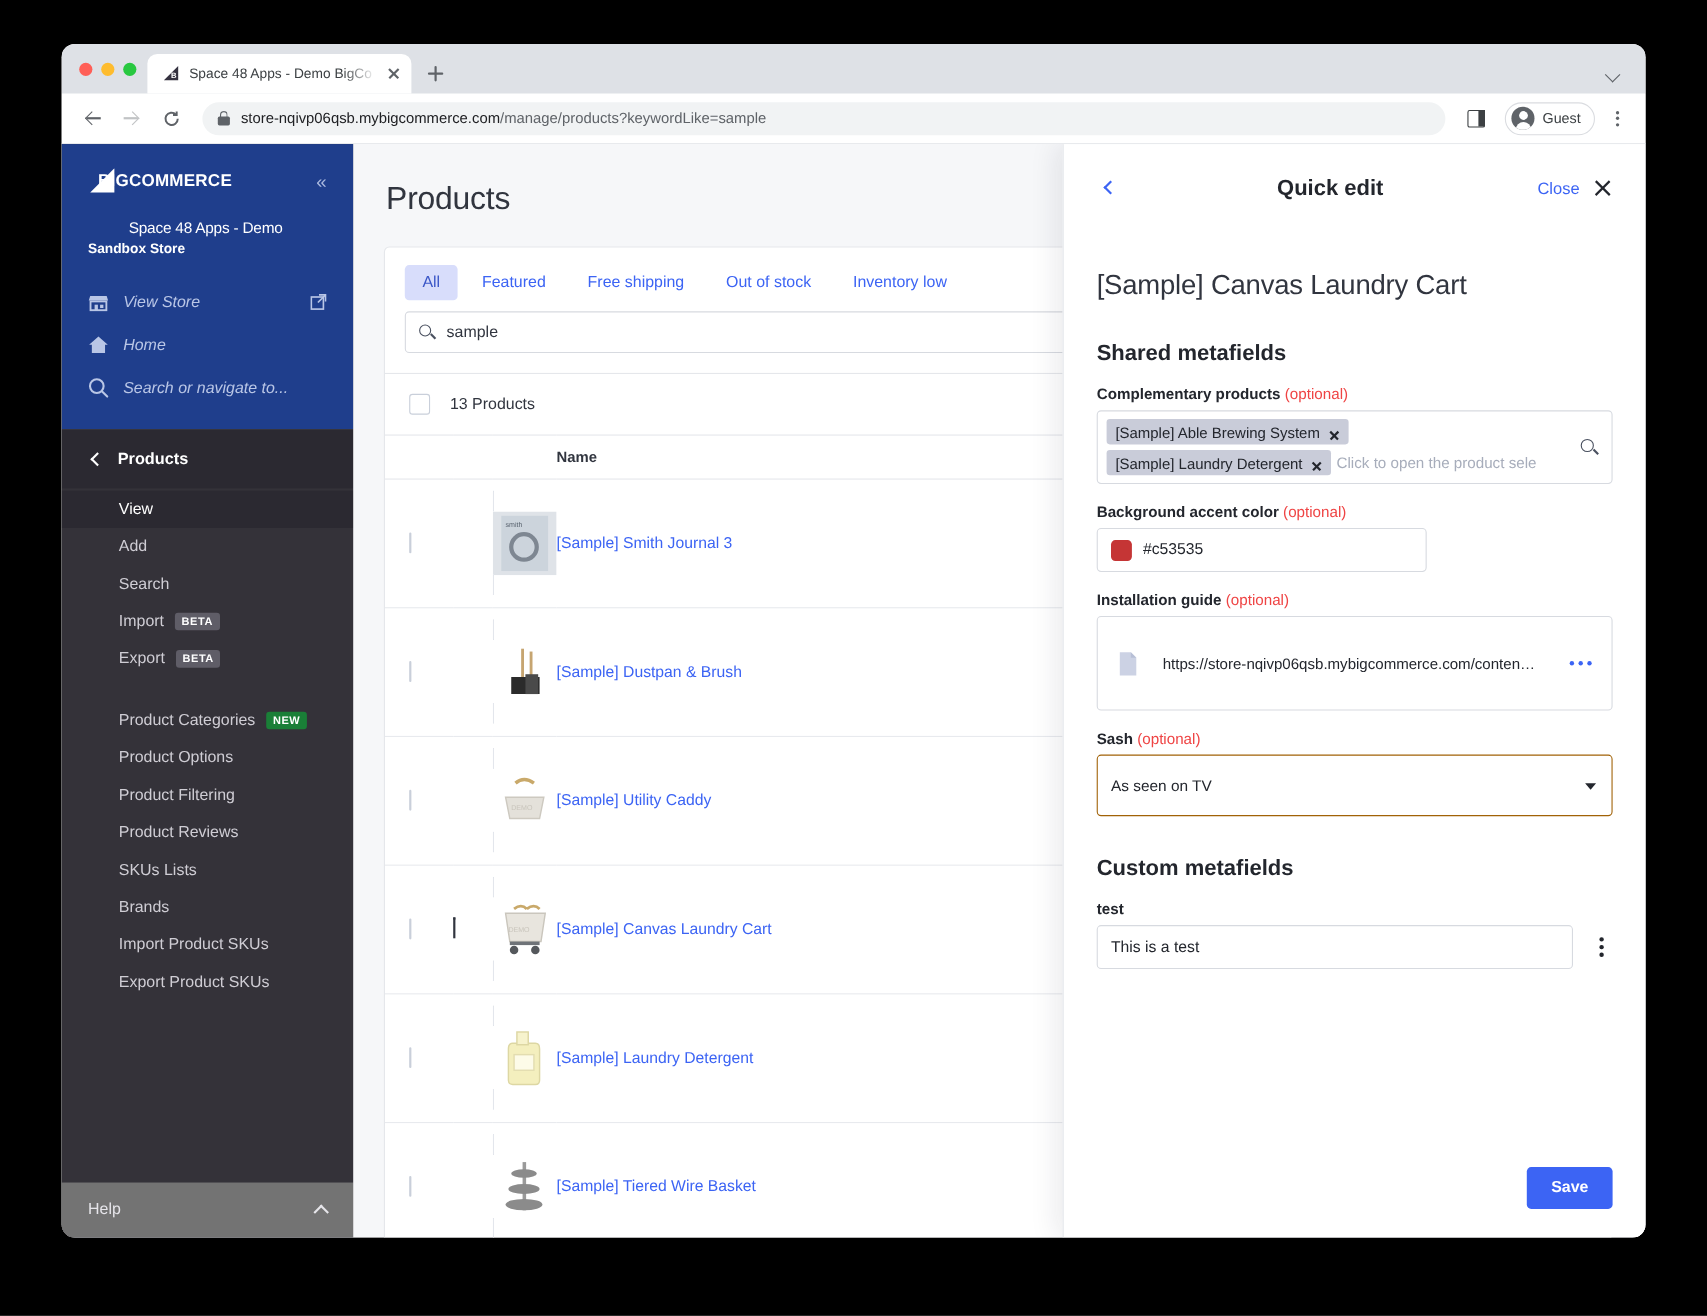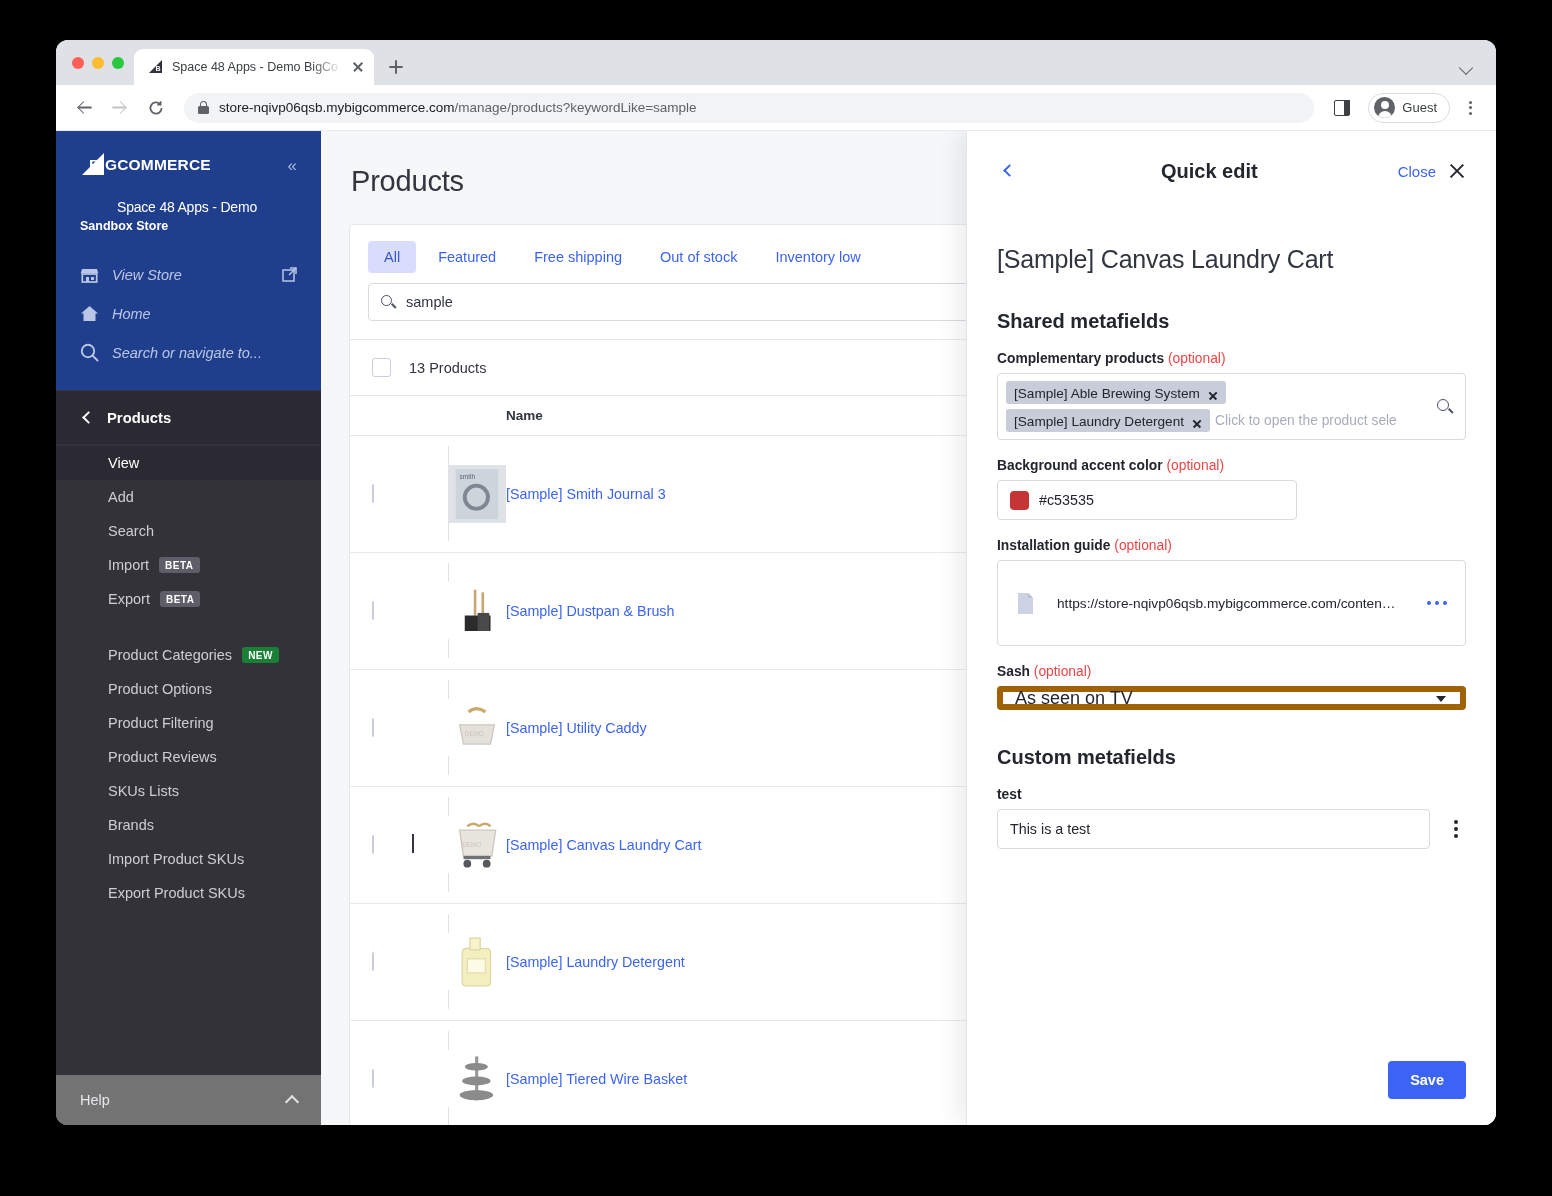--- a/index.html
+++ b/index.html
@@ -333,23 +333,23 @@
   .filebox {
     border: 1px solid #d7dae0; border-radius: 4px;
     height: 86px; display: flex; align-items: center; gap: 22px; padding: 0 18px;
   }
   .file-ico { width: 19px; height: 23px; position: relative; flex: 0 0 19px; }
   .file-url { flex: 1; font-size: 13.7px; color: #23262d; white-space: nowrap; overflow: hidden; text-overflow: ellipsis; }
   .dots3 { display: flex; gap: 3.4px; }
   .dots3 i { width: 4.4px; height: 4.4px; border-radius: 50%; background: #3c64f4; }
 
   .sel {
-    height: 24px; border: 6px solid #a16207; border-radius: 4px;
+    height: 56px; border: 1px solid #a16207; border-radius: 4px;
     display: flex; align-items: center; padding: 0 12px;
-    font-size: 18px; color: #23262d; position: relative;
+    font-size: 14px; color: #23262d; position: relative;
   }
   .caret { position: absolute; right: 14px; top: 50%; margin-top: -2px; width: 0; height: 0; border-left: 5px solid transparent; border-right: 5px solid transparent; border-top: 6px solid #23262d; }
 
   .custom-row { display: flex; align-items: center; gap: 16px; }
   .custom-row .inp { flex: 1; }
   .vdots { width: 20px; display: flex; flex-direction: column; align-items: center; gap: 3.4px; flex: 0 0 20px; }
   .vdots i { width: 3.8px; height: 3.8px; border-radius: 50%; background: #23262d; }
 
   .qp-foot { padding: 0 30px 26px 30px; display: flex; justify-content: flex-end; }
   .save-btn {

